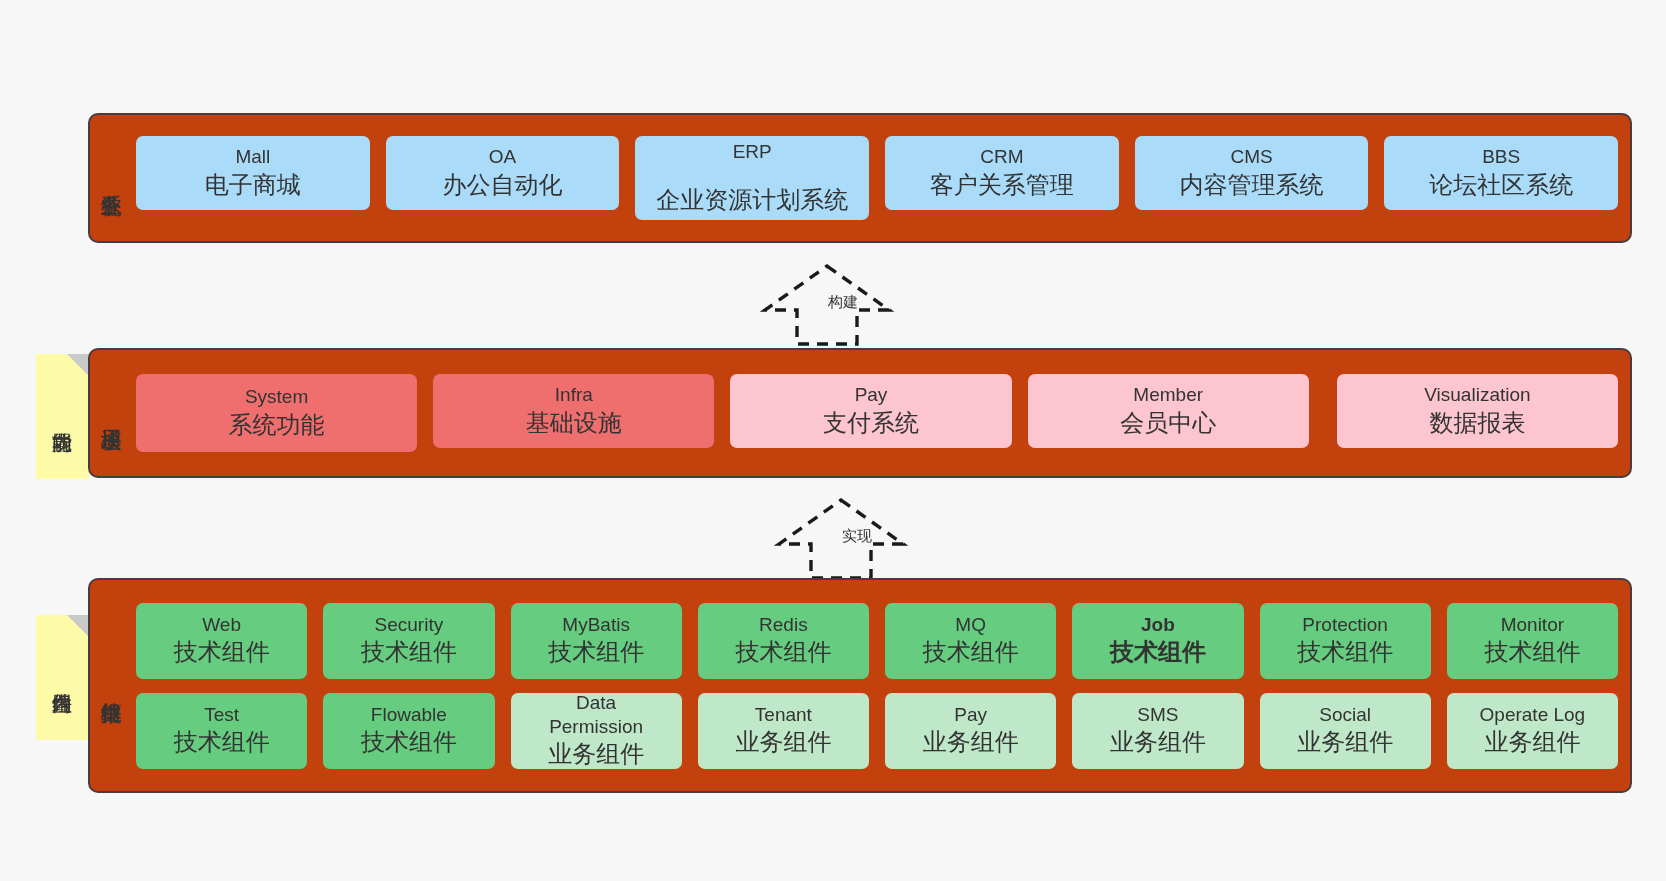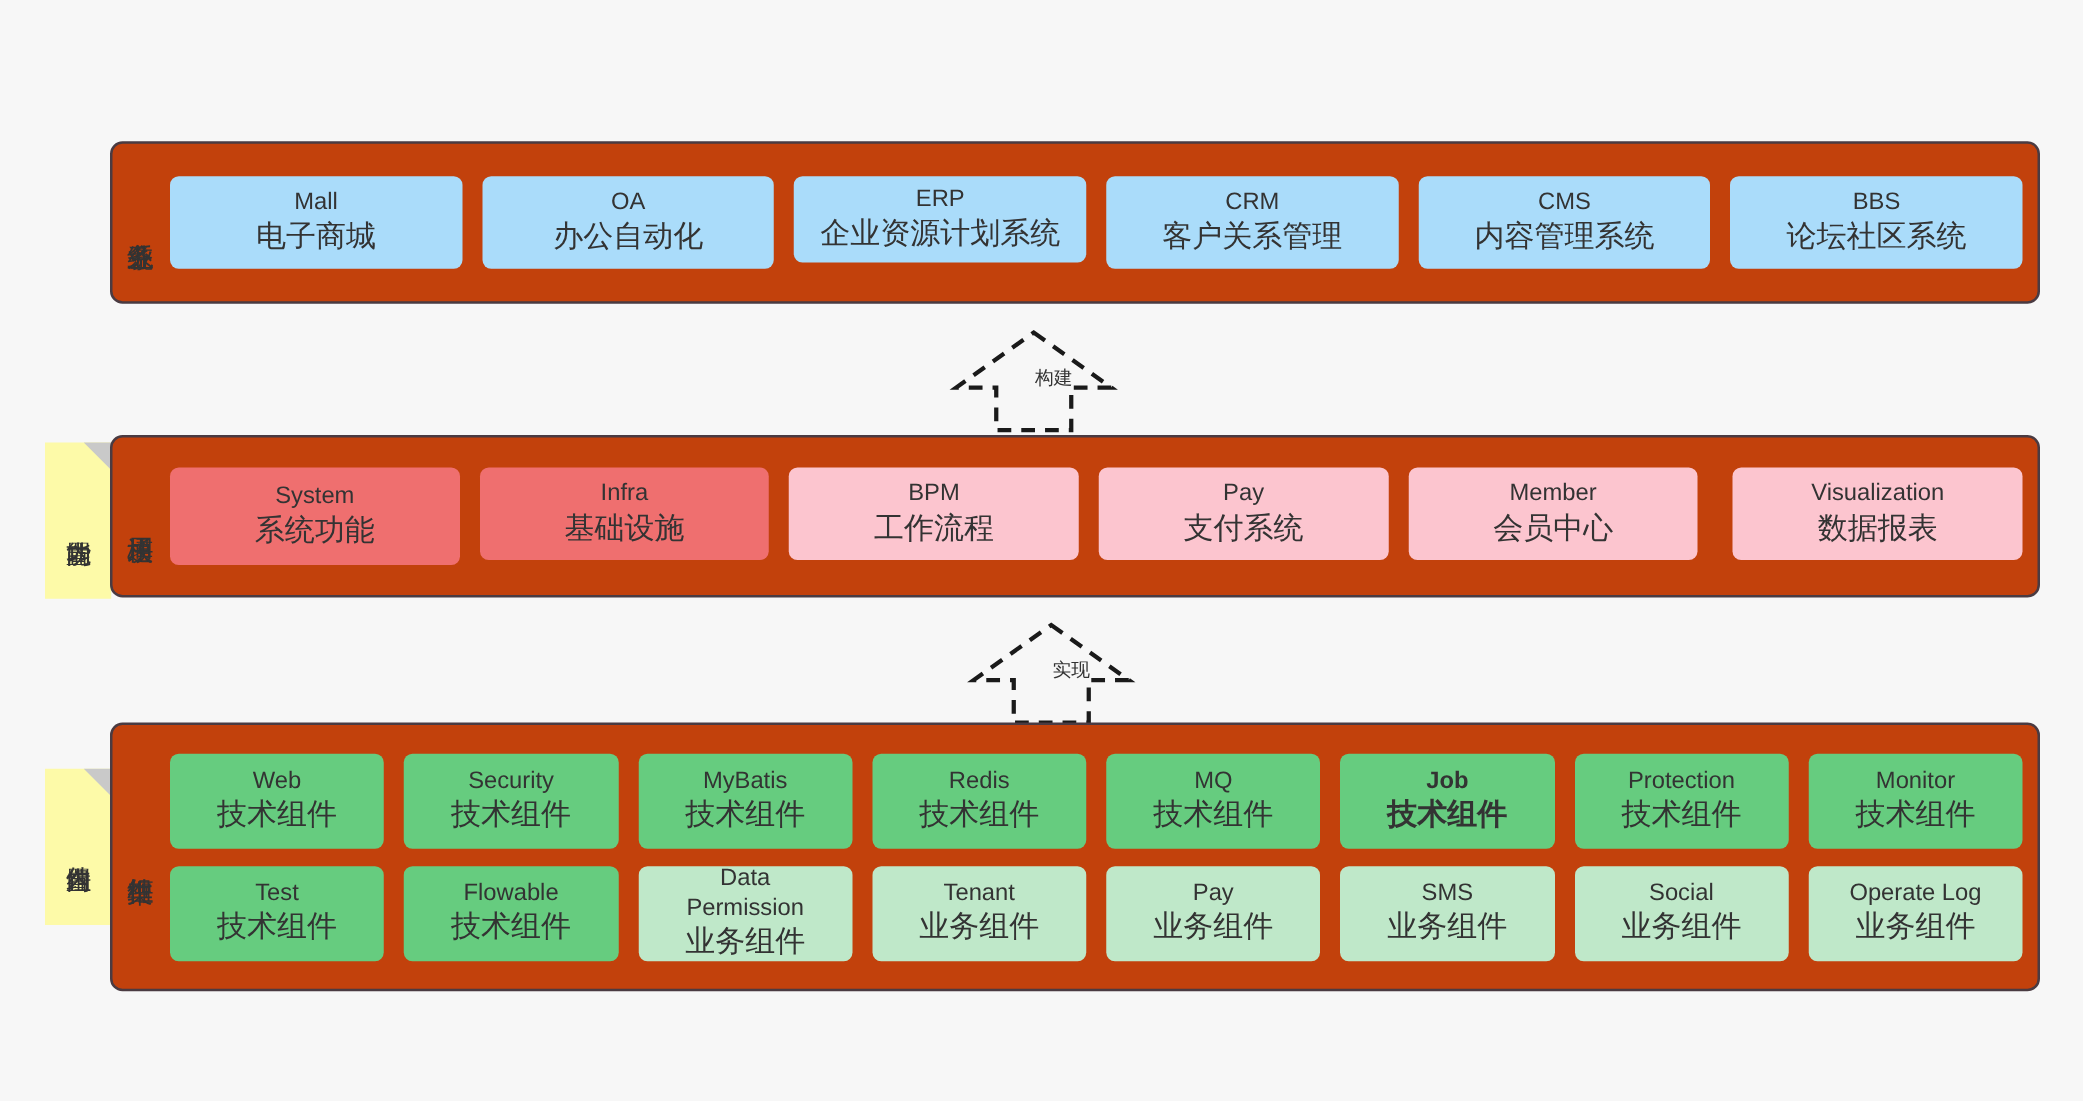--- a/index.html
+++ b/index.html
@@ -143,21 +143,21 @@
     <div class="layer-body">
       <div class="row">
         <div class="card blue" style="height:74px;">
           <div class="t-en">Mall</div>
           <div class="t-cn">电子商城</div>
         </div>
         <div class="card blue" style="height:74px;">
           <div class="t-en">OA</div>
           <div class="t-cn">办公自动化</div>
         </div>
-        <div class="card blue" style="height:69px;">
+        <div class="card blue" style="height:84px;justify-content:space-between;">
           <div class="t-en">ERP</div>
           <div class="t-cn">企业资源计划系统</div>
         </div>
         <div class="card blue" style="height:74px;">
           <div class="t-en">CRM</div>
           <div class="t-cn">客户关系管理</div>
         </div>
         <div class="card blue" style="height:74px;">
           <div class="t-en">CMS</div>
           <div class="t-cn">内容管理系统</div>
@@ -188,24 +188,20 @@
       <div class="row">
         <div class="card red" style="height:78px;">
           <div class="t-en">System</div>
           <div class="t-cn">系统功能</div>
         </div>
         <div class="card red" style="height:74px;">
           <div class="t-en">Infra</div>
           <div class="t-cn">基础设施</div>
         </div>
         <div class="card pink" style="height:74px;">
-          <div class="t-en">BPM</div>
-          <div class="t-cn">工作流程</div>
-        </div>
-        <div class="card pink" style="height:74px;">
           <div class="t-en">Pay</div>
           <div class="t-cn">支付系统</div>
         </div>
         <div class="card pink" style="height:74px;">
           <div class="t-en">Member</div>
           <div class="t-cn">会员中心</div>
         </div>
         <div class="card pink" style="height:74px;margin-left:12px;">
           <div class="t-en">Visualization</div>
           <div class="t-cn">数据报表</div>

